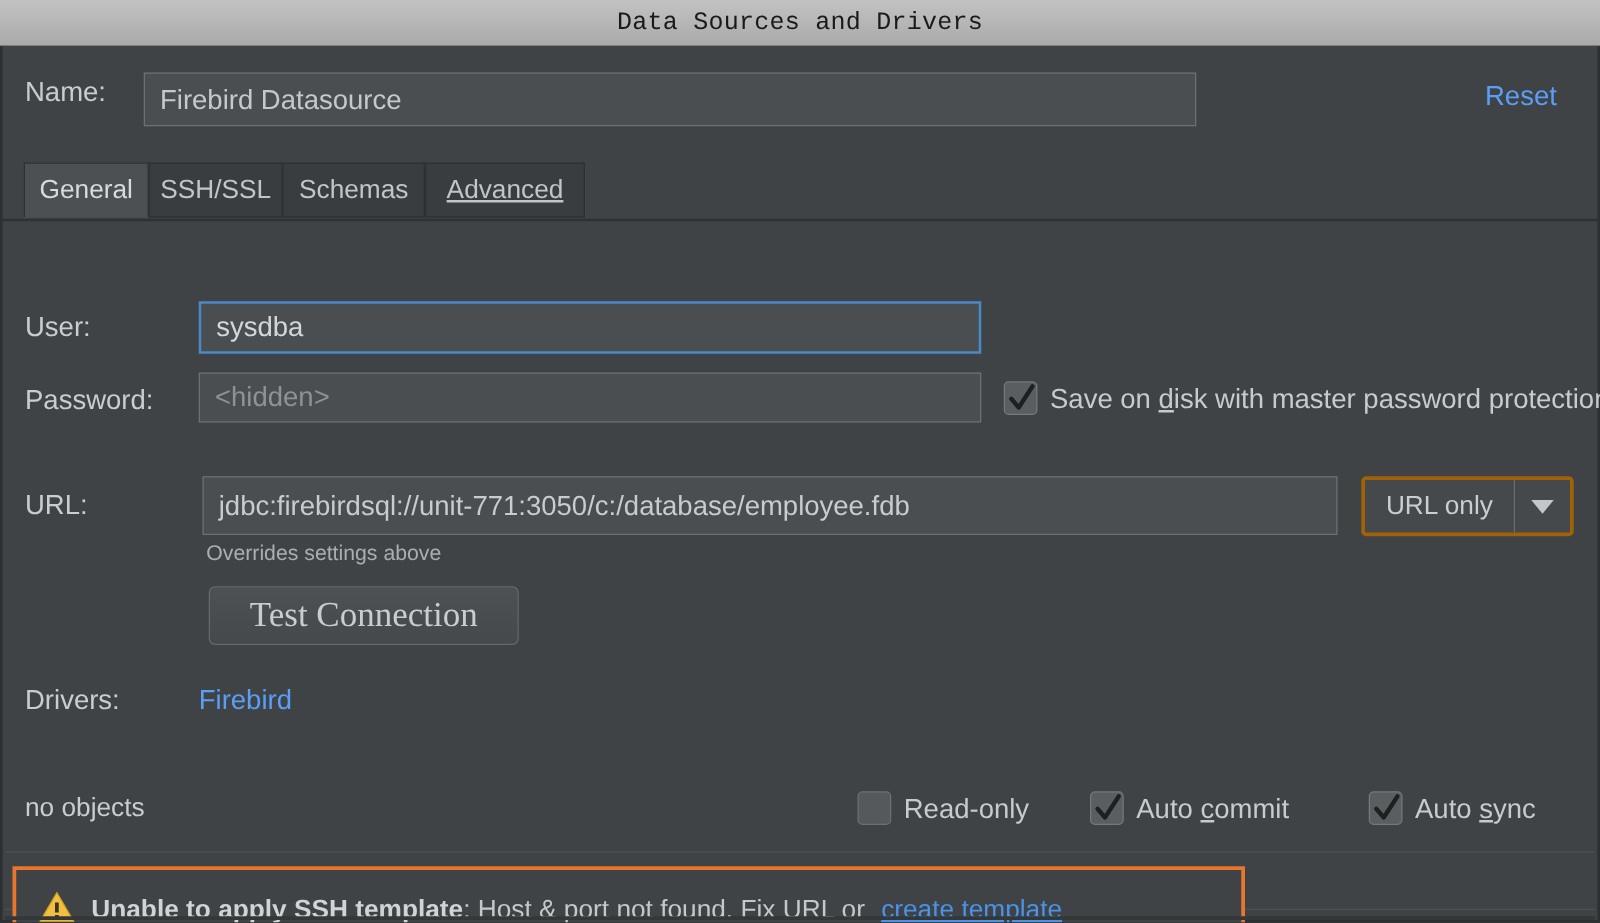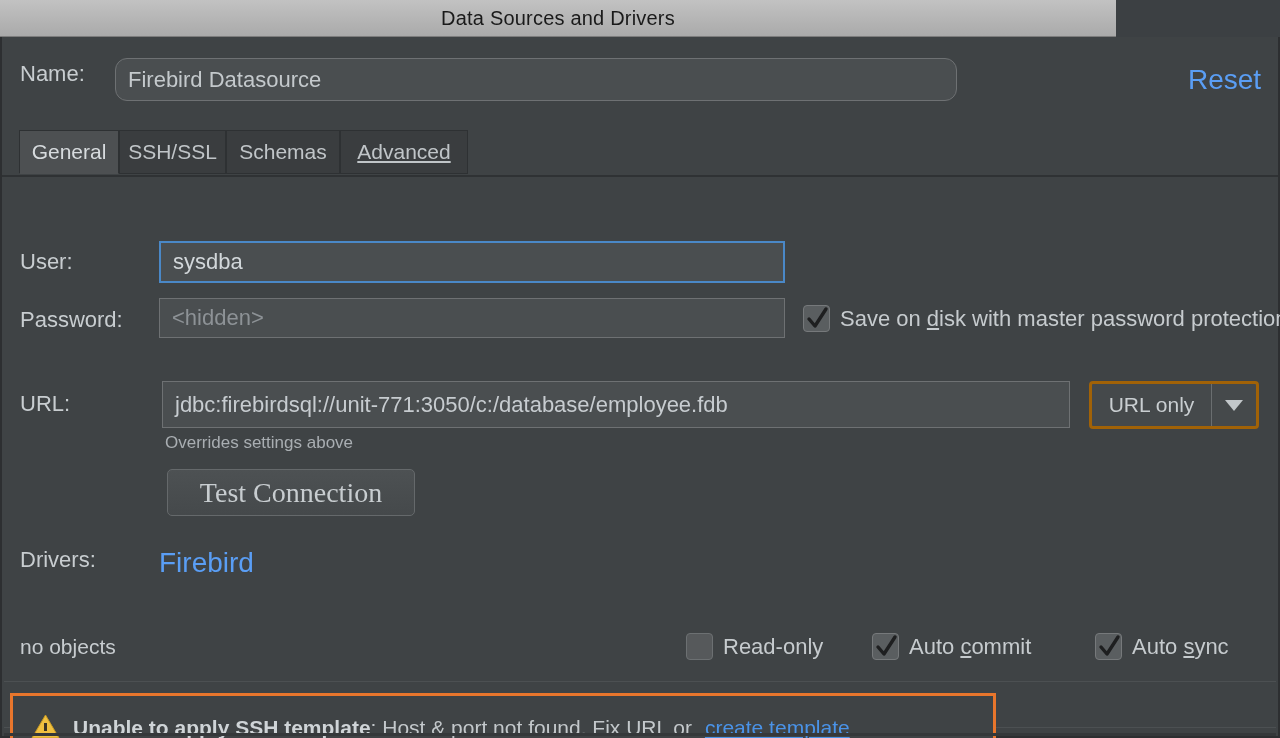--- a/index.html
+++ b/index.html
@@ -15,28 +15,29 @@
     width: 1280px;
     height: 738px;
     overflow: hidden;
     background: #3c4043;
     box-sizing: border-box;
   }
   
   .titlebar {
     position: absolute;
     left: 0; top: 0;
-    width: 1116px;
+    width: 1280px;
     height: 37px;
     background: linear-gradient(to bottom, #c2c2c2 0%, #b6b6b6 50%, #aaaaaa 100%);
     border-bottom: 1px solid #7d7d7d;
     box-sizing: border-box;
     display: flex;
     align-items: center;
     justify-content: center;
+    font-family: Liberation Mono, monospace;
   }
   .titlebar-text {
     font-size: 20px;
     color: #1a1a1a;
     letter-spacing: 0.2px;
   }
   
   .dialog {
     position: absolute;
     left: 0; top: 37px;
@@ -68,24 +69,24 @@
     border: 1px solid #6e7173;
     box-sizing: border-box;
     color: #c4c9cc;
     font-size: 22px;
     font-family: "Liberation Sans", "DejaVu Sans", sans-serif;
     padding: 0 12px;
     display: flex;
     align-items: center;
     outline: none;
   }
-  #name-field { left: 113px; top: 21px; width: 842px; height: 43px; border-radius: 12px; }
+  #name-field { left: 113px; top: 21px; width: 842px; height: 43px; }
   .link {
     color: #5a9ef5;
-    font-size: 28px;
+    font-size: 22px;
     position: absolute;
     cursor: pointer;
     white-space: nowrap;
   }
   #reset-link { left: 1186px; top: 27px; }
   
   .tabbar {
     position: absolute;
     left: 0; top: 93px;
     width: 1276px;

